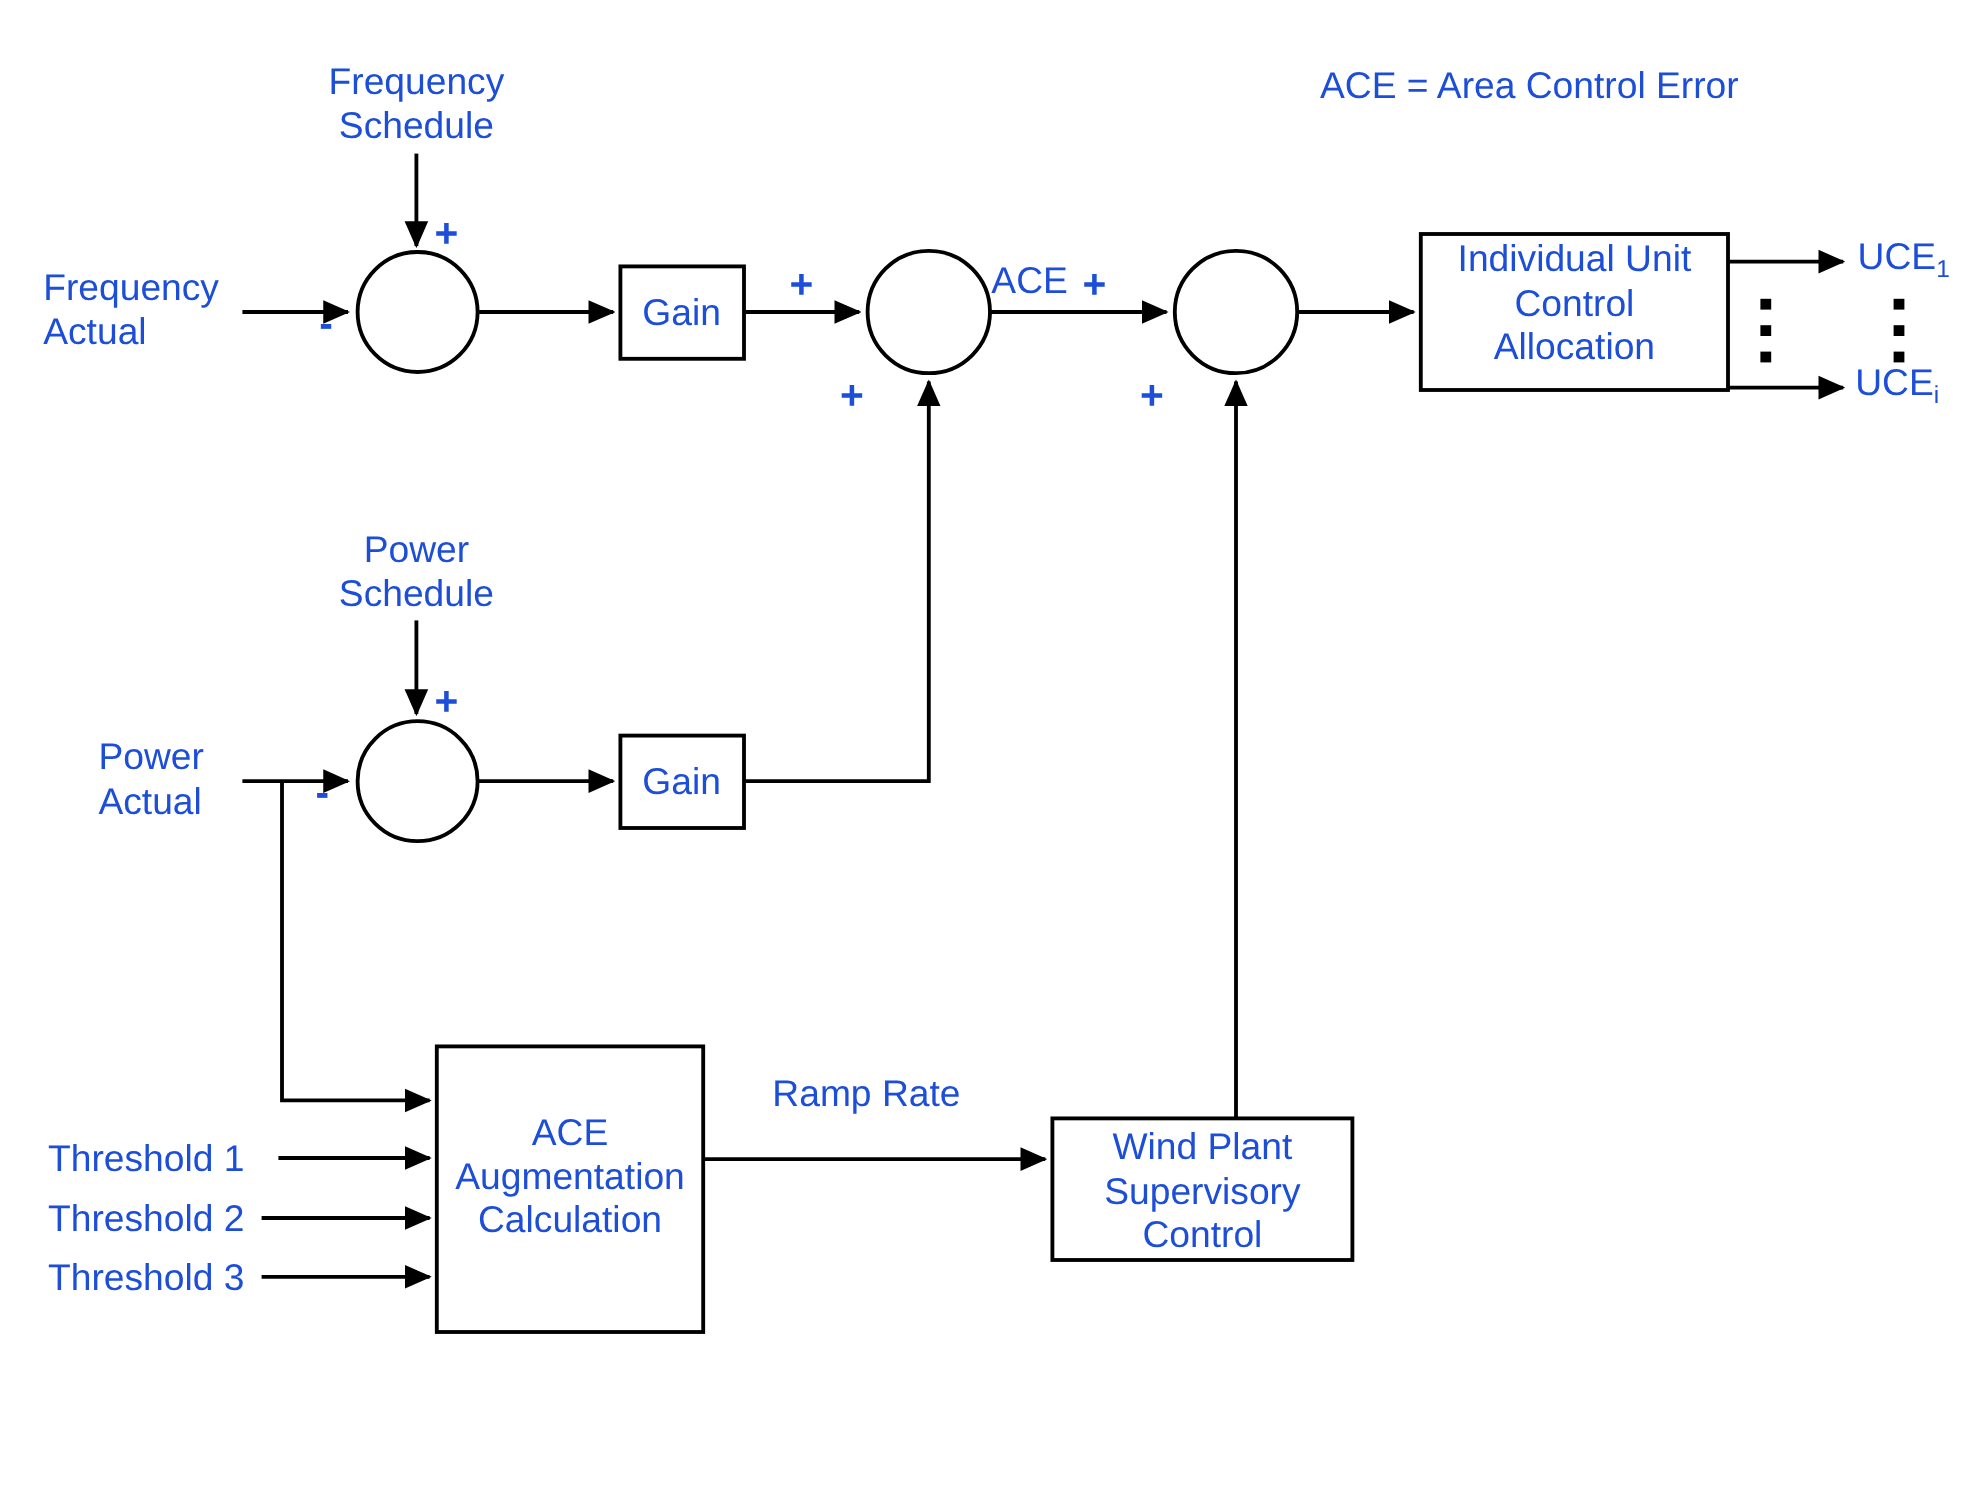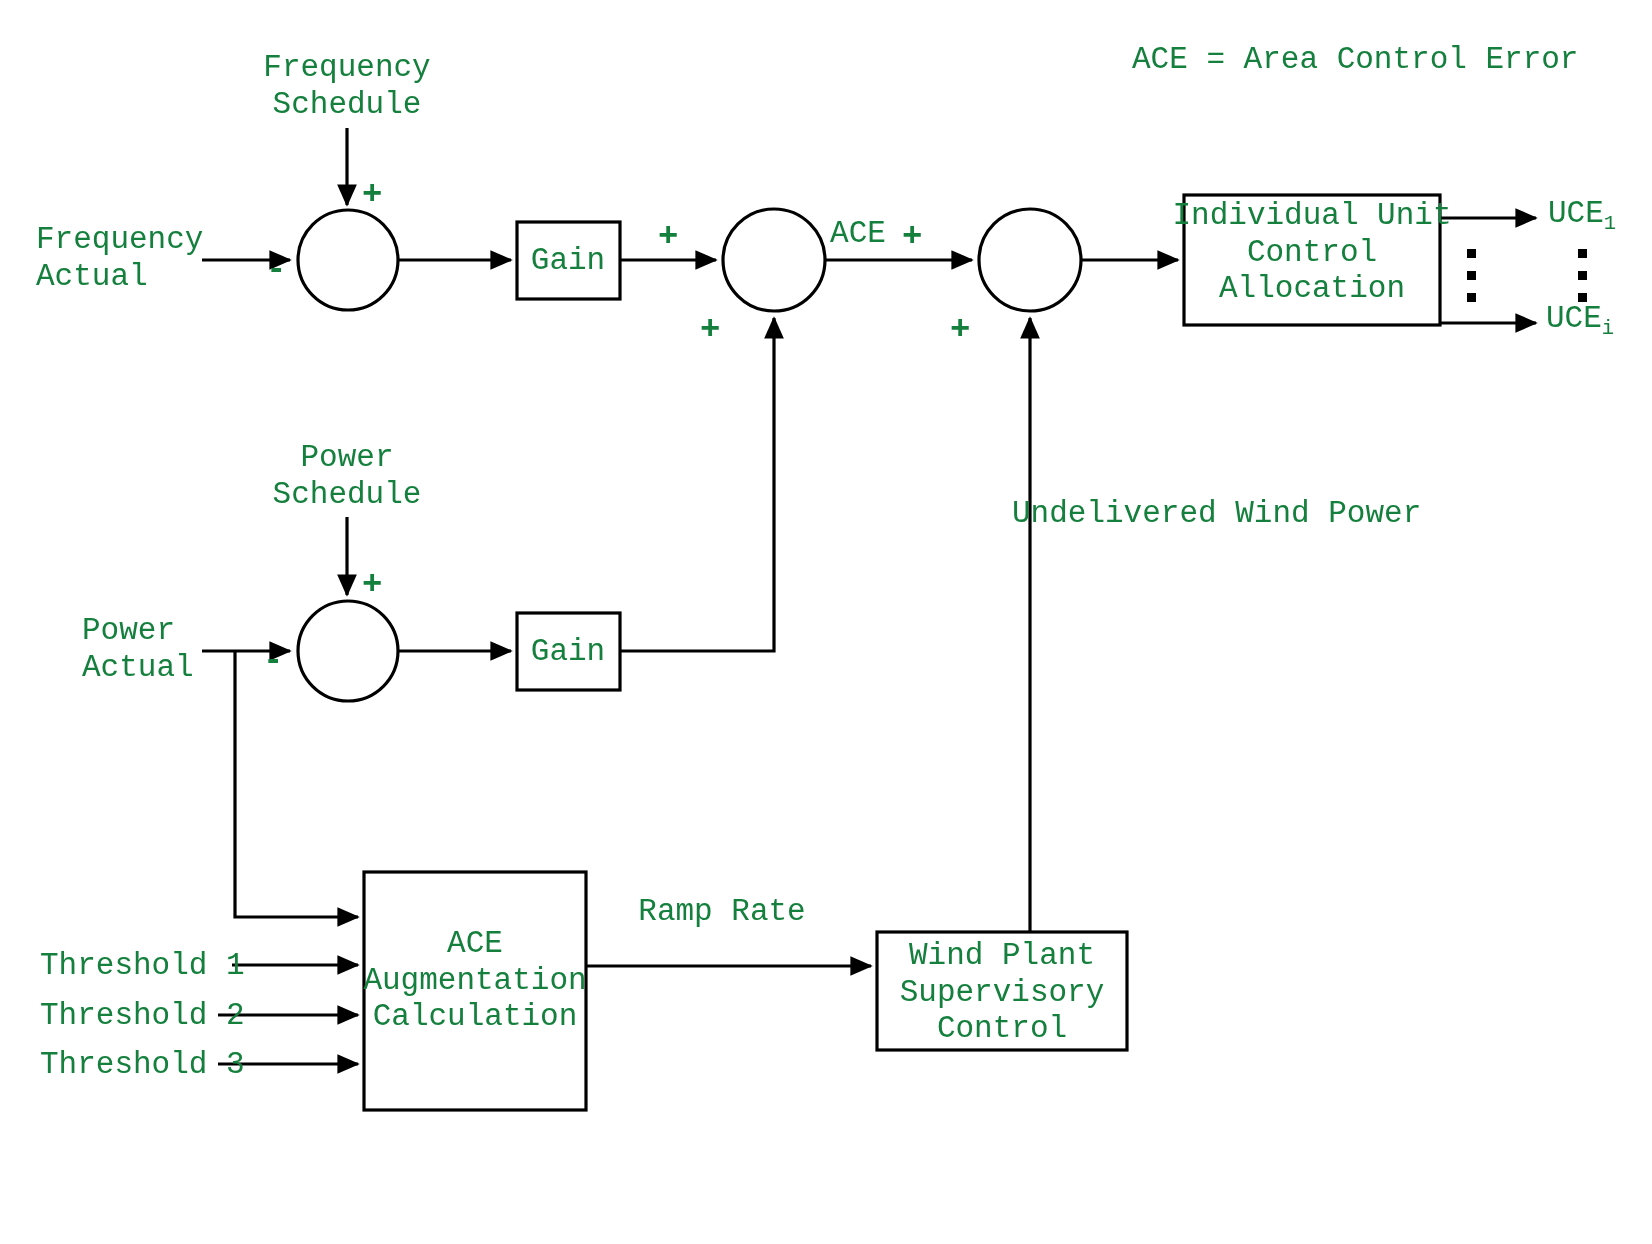--- a/index.html
+++ b/index.html
@@ -17,22 +17,22 @@
   }
   #diagram-svg {
     position: absolute;
     top: 0;
     left: 0;
     width: 1652px;
     height: 1244px;
   }
   .lbl {
     position: absolute;
-    color: #15803d;
-    font-family: Liberation Mono, monospace;
+    color: #1d4ed8;
+    font-family: Liberation Sans, sans-serif;
     white-space: pre;
     line-height: 1.18;
   }
   .lbl-c { text-align: center; transform: translateX(-50%); }
   .lbl-l { text-align: left; }
   .t-big { font-size: 31px; }
   .t-sign { font-size: 34px; font-weight: bold; }
   .sub {
     font-size: 0.66em;
     vertical-align: sub;
@@ -114,21 +114,21 @@
 
       <line x1="586" y1="966" x2="871" y2="966" marker-end="url(#arrow)"></line>
 
       <rect x="877" y="932" width="250" height="118" stroke-width="3.2"></rect>
 
       <line x1="1030" y1="932" x2="1030" y2="318" marker-end="url(#arrow)"></line>
 
     </g>
   </svg>
 
-  <div class="lbl t-big lbl-l" style="left:1100px; top:42px;margin-left:32px;">ACE = Area Control Error</div>
+  <div class="lbl t-big lbl-l" style="left:1100px; top:54px;">ACE = Area Control Error</div>
 
 
   <div class="lbl t-big lbl-c" style="left:347px; top:50px;"><span>Frequency</span><br><span>Schedule</span></div>
 
   <div class="lbl t-big lbl-l" style="left:36px; top:222px;"><span>Frequency</span><br><span>Actual</span></div>
 
   <div class="lbl t-big lbl-c" style="left:347px; top:440px;"><span>Power</span><br><span>Schedule</span></div>
 
   <div class="lbl t-big lbl-l" style="left:82px; top:613px;"><span>Power</span><br><span>Actual</span></div>
 
@@ -140,21 +140,20 @@
   <div class="lbl t-big lbl-c" style="left:568px; top:634px;">Gain</div>
 
   <div class="lbl t-big lbl-c" style="left:1312px; top:198px;"><span>Individual Unit</span><br><span>Control</span><br><span>Allocation</span></div>
 
   <div class="lbl t-big lbl-c" style="left:475px; top:926px;"><span>ACE</span><br><span>Augmentation</span><br><span>Calculation</span></div>
 
   <div class="lbl t-big lbl-c" style="left:1002px; top:938px;"><span>Wind Plant</span><br><span>Supervisory</span><br><span>Control</span></div>
 
   <div class="lbl t-big lbl-c" style="left:858px; top:216px;">ACE</div>
   <div class="lbl t-big lbl-c" style="left:722px; top:894px;">Ramp Rate</div>
-  <div class="lbl t-big lbl-l" style="left:1012px; top:496px;">Undelivered Wind Power</div>
 
   <div class="lbl t-big lbl-l" style="left:1548px; top:196px;"><span>UCE</span><span class="sub">1</span></div>
 
   <div class="lbl t-big lbl-l" style="left:1546px; top:301px;"><span>UCE</span><span class="sub">i</span></div>
 
   <div class="vdots" style="left:1467px; top:249px;">
       <i></i>
       <i></i>
       <i></i>
     </div>

